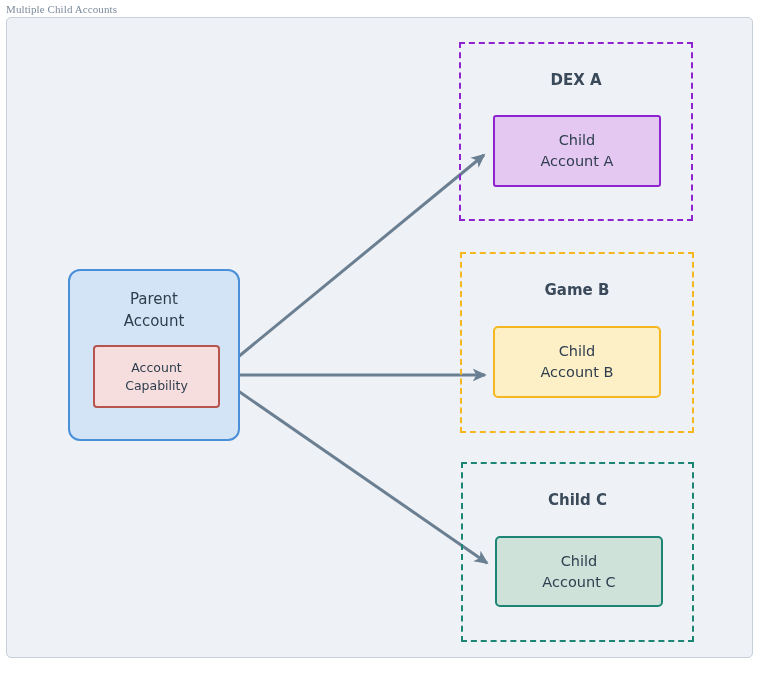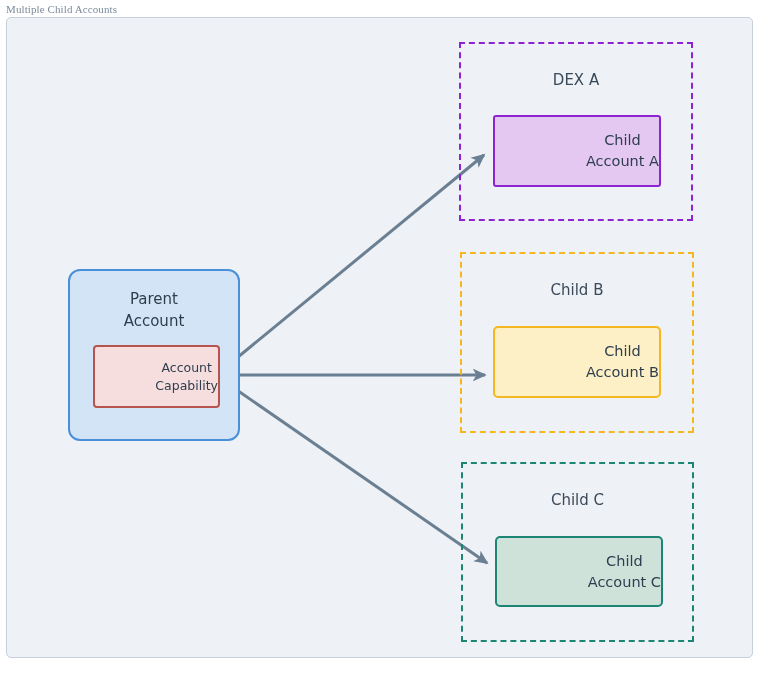--- a/index.html
+++ b/index.html
@@ -57,21 +57,21 @@
     height: 678px;
     pointer-events: none;
   }
 
   
   .node {
     position: absolute;
     box-sizing: border-box;
     display: flex;
     align-items: center;
-    justify-content: flex-end;
+    justify-content: center;
     text-align: center;
   }
 
   .node-label {
     font-size: 14.5px;
     line-height: 21px;
     color: #2f3e4e;
     white-space: pre-line;
   }
 
@@ -118,20 +118,21 @@
     border-width: 2px;
     background: transparent;
   }
   .cluster-label {
     position: absolute;
     width: 100%;
     text-align: center;
     font-size: 15px;
     line-height: 20px;
     color: #3b4a5a;
+    font-weight: bold;
   }
 
   .cluster-dex {
     left: 459px; top: 42px;
     width: 234px; height: 179px;
     border-color: #8e24cf;
   }
   .cluster-defi {
     left: 460px; top: 252px;
     width: 234px; height: 181px;
@@ -202,21 +203,21 @@
 
   <div class="cluster cluster-dex">
     <div class="cluster-label cluster-label-pos">DEX A</div>
   </div>
   <div class="node child-a">
     <div class="node-label">Child
 Account A</div>
   </div>
 
   <div class="cluster cluster-defi">
-    <div class="cluster-label cluster-label-pos">Child B</div>
+    <div class="cluster-label cluster-label-pos">Game B</div>
   </div>
   <div class="node child-b">
     <div class="node-label">Child
 Account B</div>
   </div>
 
   <div class="cluster cluster-game">
     <div class="cluster-label cluster-label-pos">Child C</div>
   </div>
   <div class="node child-c">

